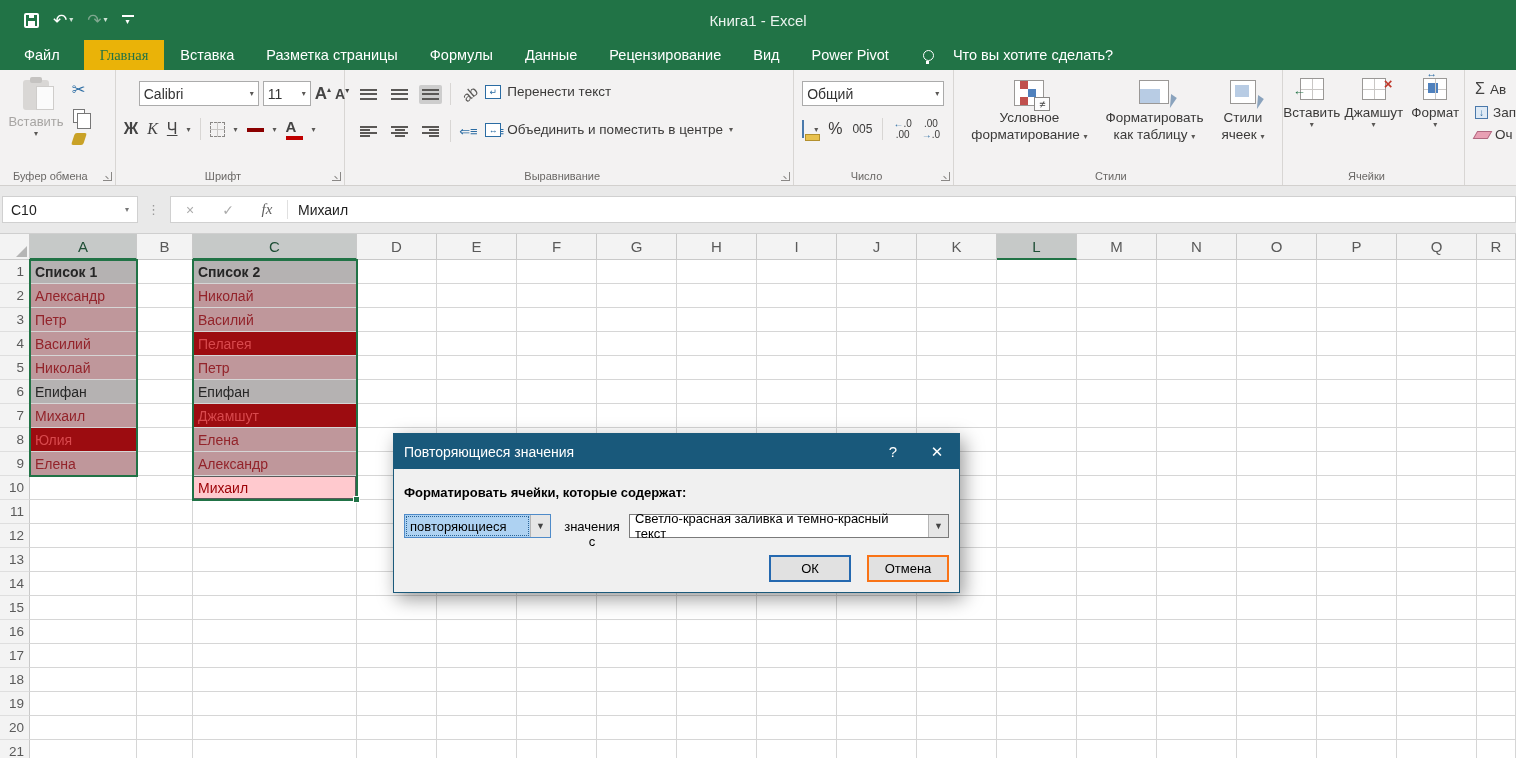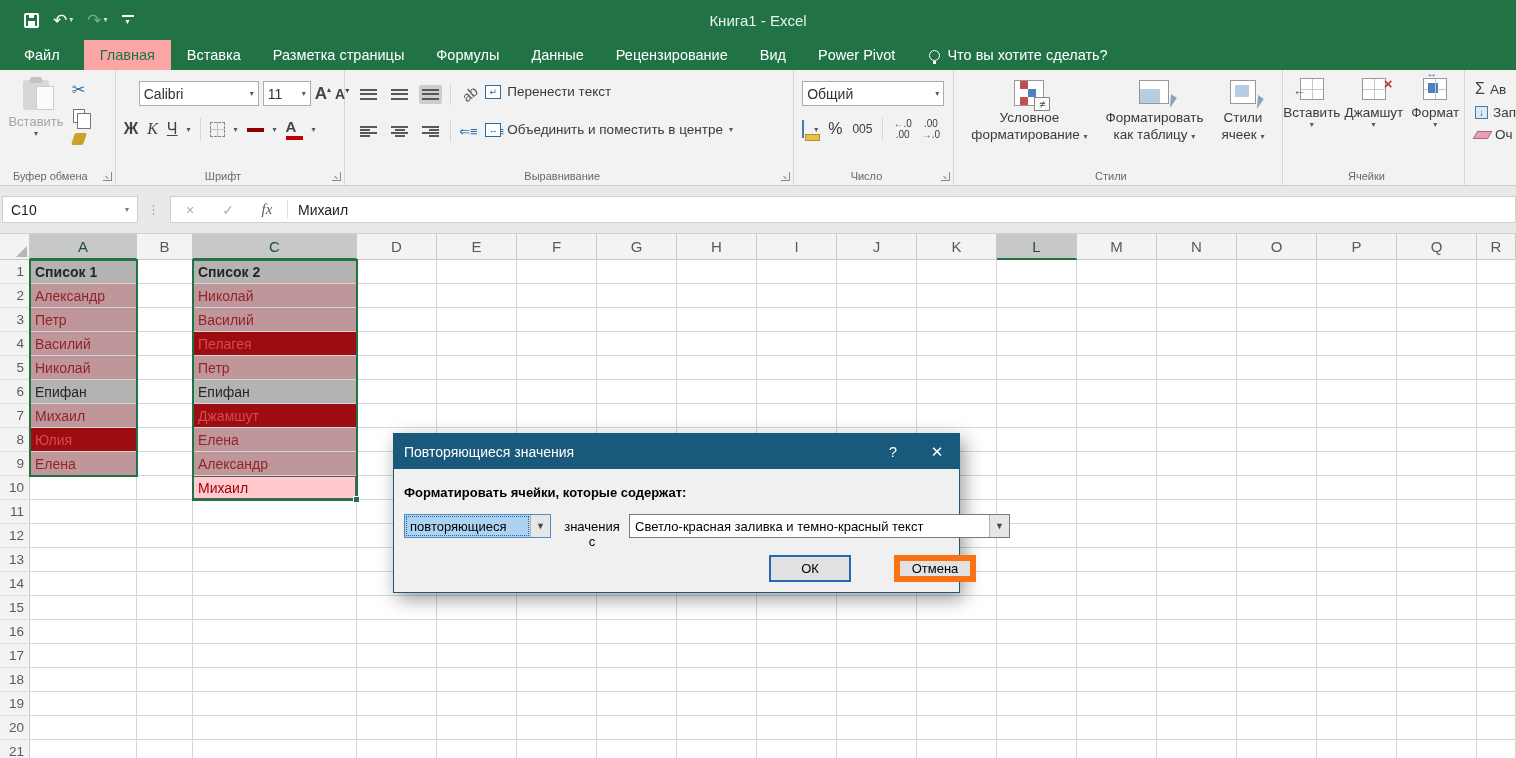--- a/index.html
+++ b/index.html
@@ -19,22 +19,22 @@
   .floppy:before { content:""; position:absolute; left:3px; top:-1px; width:5px; height:4px; background:#fff; }
   .floppy:after { content:""; position:absolute; left:2px; bottom:0; width:7px; height:5px; background:#fff; }
   .qat-custom { width:12px; border-top:2px solid #fff; padding-top:1px; text-align:center; font-size:8px; color:#fff; }
   #window-title { position:absolute; left:0; right:0; top:0; height:40px; display:flex;
     align-items:center; justify-content:center; font-size:15px; color:#eaf3ee; pointer-events:none; }
 
   
   #tabsrow { left:0; top:40px; width:1516px; height:30px; background:#217346; display:flex; align-items:stretch; }
   .tab { color:#fff; font-size:14.5px; padding:0 16px; display:flex; align-items:center; cursor:default; white-space:nowrap; }
   .tab.file { padding:0 24px; }
-  .tab.active { background:#fca5a5; color:#217346; }
-  #tellme { display:flex; align-items:center; gap:7px; color:#fff; font-size:14.5px; padding-left:18px; }
+  .tab.active { background:#eab308; color:#217346;font-family:Liberation Serif, serif; }
+  #tellme { display:flex; align-items:center; gap:19px; color:#fff; font-size:14.5px; padding-left:18px; }
   .bulb { width:11px; height:11px; border:1.5px solid #fff; border-radius:50%; position:relative; }
   .bulb:after { content:""; position:absolute; left:2.5px; top:10px; width:3px; height:3px; background:#fff; }
 
   
   #ribbon { left:0; top:70px; width:1516px; height:116px; background:#f3f2f2;
     border-bottom:1px solid #d2d0ce; display:flex; }
   .rgroup { position:relative; height:100%; border-right:1px solid #d8d6d4; }
   .rgroup-label { position:absolute; bottom:3px; left:0; right:14px; text-align:center;
     font-size:11px; color:#6a6866; white-space:nowrap; }
   .launcher { position:absolute; right:3px; bottom:4px; width:9px; height:9px;
@@ -181,27 +181,27 @@
   #dialog-title .t { flex:1; }
   .dlg-sys { width:44px; text-align:center; font-size:15px; color:#fff; }
   #dialog-body { position:relative; height:124px; font-size:13px; color:#000; }
   #dlg-label { position:absolute; left:10px; top:16px; font-weight:bold; }
   .dlg-combo { position:absolute; display:flex; align-items:stretch; height:24px; background:#fff; border:1px solid #7a7a7a; }
   .dlg-combo .txt { display:flex; align-items:center; padding:0 5px; }
   .dlg-combo .chev { width:20px; background:#e6e6e6; border-left:1px solid #b5b5b5;
     display:flex; align-items:center; justify-content:center; font-size:9px; color:#444; }
   #combo-criteria { left:10px; top:45px; width:147px; border-color:#4f8bc9; }
   #combo-criteria .txt { background:#aed2f2; flex:1; outline:1px dotted #2a6496; outline-offset:-2px; }
-  #combo-format { left:235px; top:45px; width:381px; }
+  #combo-format { left:235px; top:45px; width:320px; }
   #combo-format .txt { flex:1; }
   #dlg-values-label { position:absolute; left:167px; top:50px; width:62px; text-align:center; }
   .dlg-btn { position:absolute; top:86px; width:82px; height:27px; background:#e1e1e1;
     display:flex; align-items:center; justify-content:center; font-size:13px; }
   #btn-ok { left:375px; border:2px solid #2569b0; }
-  #btn-cancel { left:473px; border:6px solid #f97316;margin-left:27px; }
+  #btn-cancel { left:473px; border:2px solid #f97316; }
 </style>
 </head>
 <body>
 
 <div id="app">
 
   <div id="titlebar" class="abs">
     <div class="qat">
       <span class="qat-btn">
           <span class="floppy"></span>

